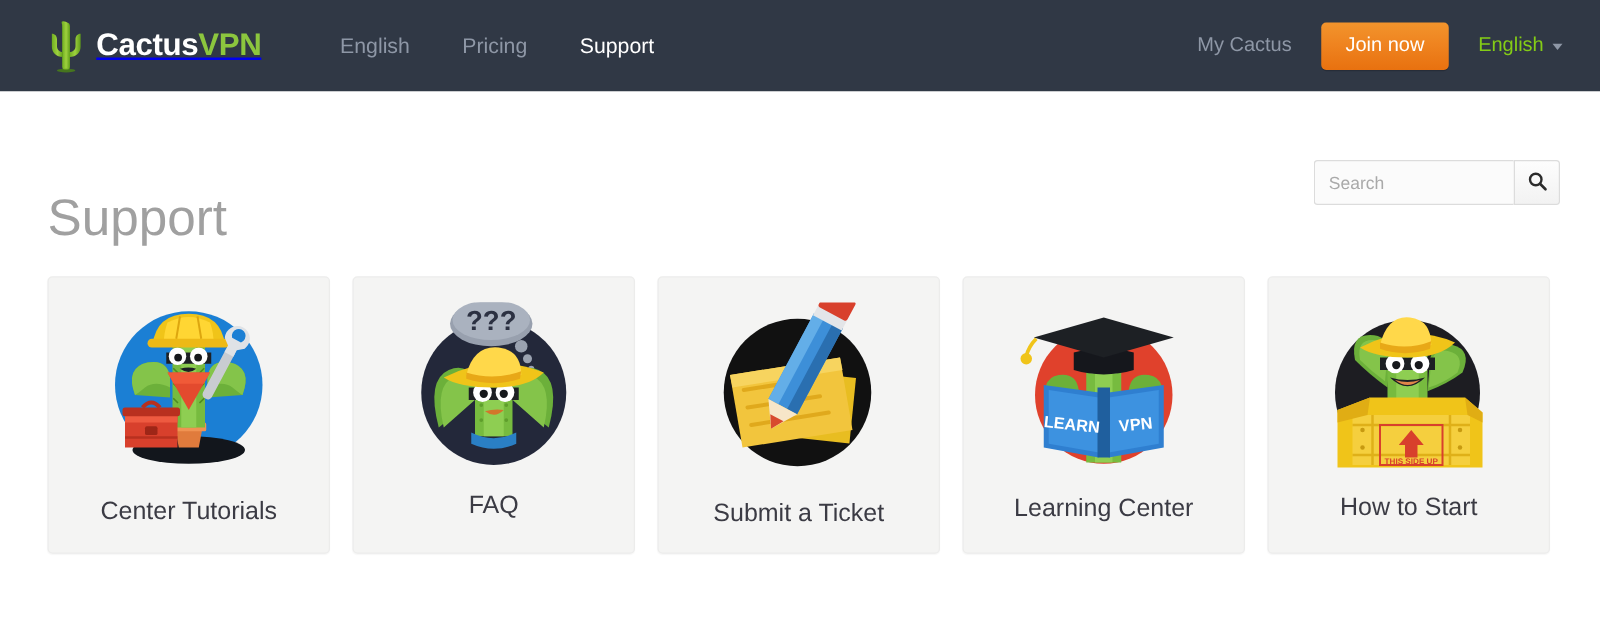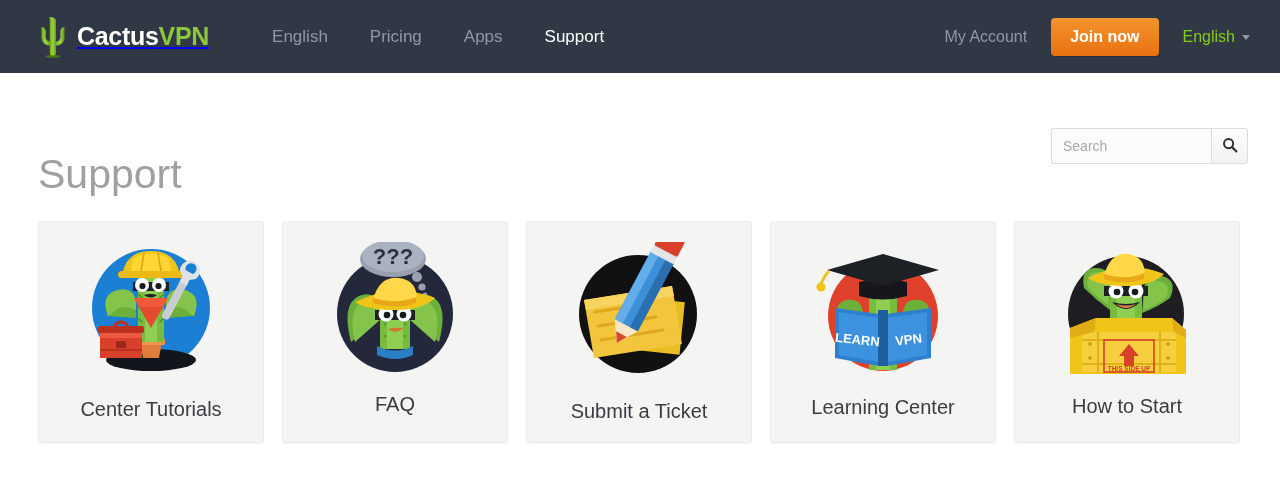--- a/index.html
+++ b/index.html
@@ -45,21 +45,21 @@
   }
   .my-account {
     color: #8e97a6; font-size: 16px; margin-right: 24px;
     white-space: nowrap; cursor: pointer; text-decoration: none;
   }
   .join-btn {
     height: 38px; padding: 0 19px;
     display: flex; align-items: center; justify-content: center;
     background: linear-gradient(to bottom, #f2942c 0%, #ef8420 45%, #e8710f 100%);
     border: none; border-radius: 4px;
-    color: #ffffff; font-size: 16px; font-weight: bold;
+    color: #ffffff; font-size: 16px; font-weight: normal;
     font-family: "Liberation Sans", sans-serif;
     white-space: nowrap; cursor: pointer;
     box-shadow: 0 1px 0 rgba(0,0,0,0.18);
   }
   .lang {
     margin-left: 24px; color: #84cc16; font-size: 16px;
     display: flex; align-items: center; cursor: pointer; white-space: nowrap;
   }
   .caret {
     width: 0; height: 0; margin-left: 7px; margin-top: 2px;
@@ -157,26 +157,25 @@
       </svg>
     </span>
     <span class="logo-text">
       <span class="w">Cactus</span><span class="g">VPN</span>
     </span>
   </a>
 
   <nav class="nav">
     <a class="nav-item" href="#">English</a>
     <a class="nav-item" href="#">Pricing</a>
-    <a class="nav-item" href="#">Apps</a>
     <a class="nav-item active" href="#">Support</a>
   </nav>
 
   <div class="header-right">
-    <a class="my-account" href="#">My Account</a>
+    <a class="my-account" href="#">My Cactus</a>
     <button class="join-btn">Join now</button>
     <div class="lang">
       <span>English</span>
       <span class="caret"></span>
     </div>
   </div>
 </div>
 
 <h1 class="title">Support</h1>
 

